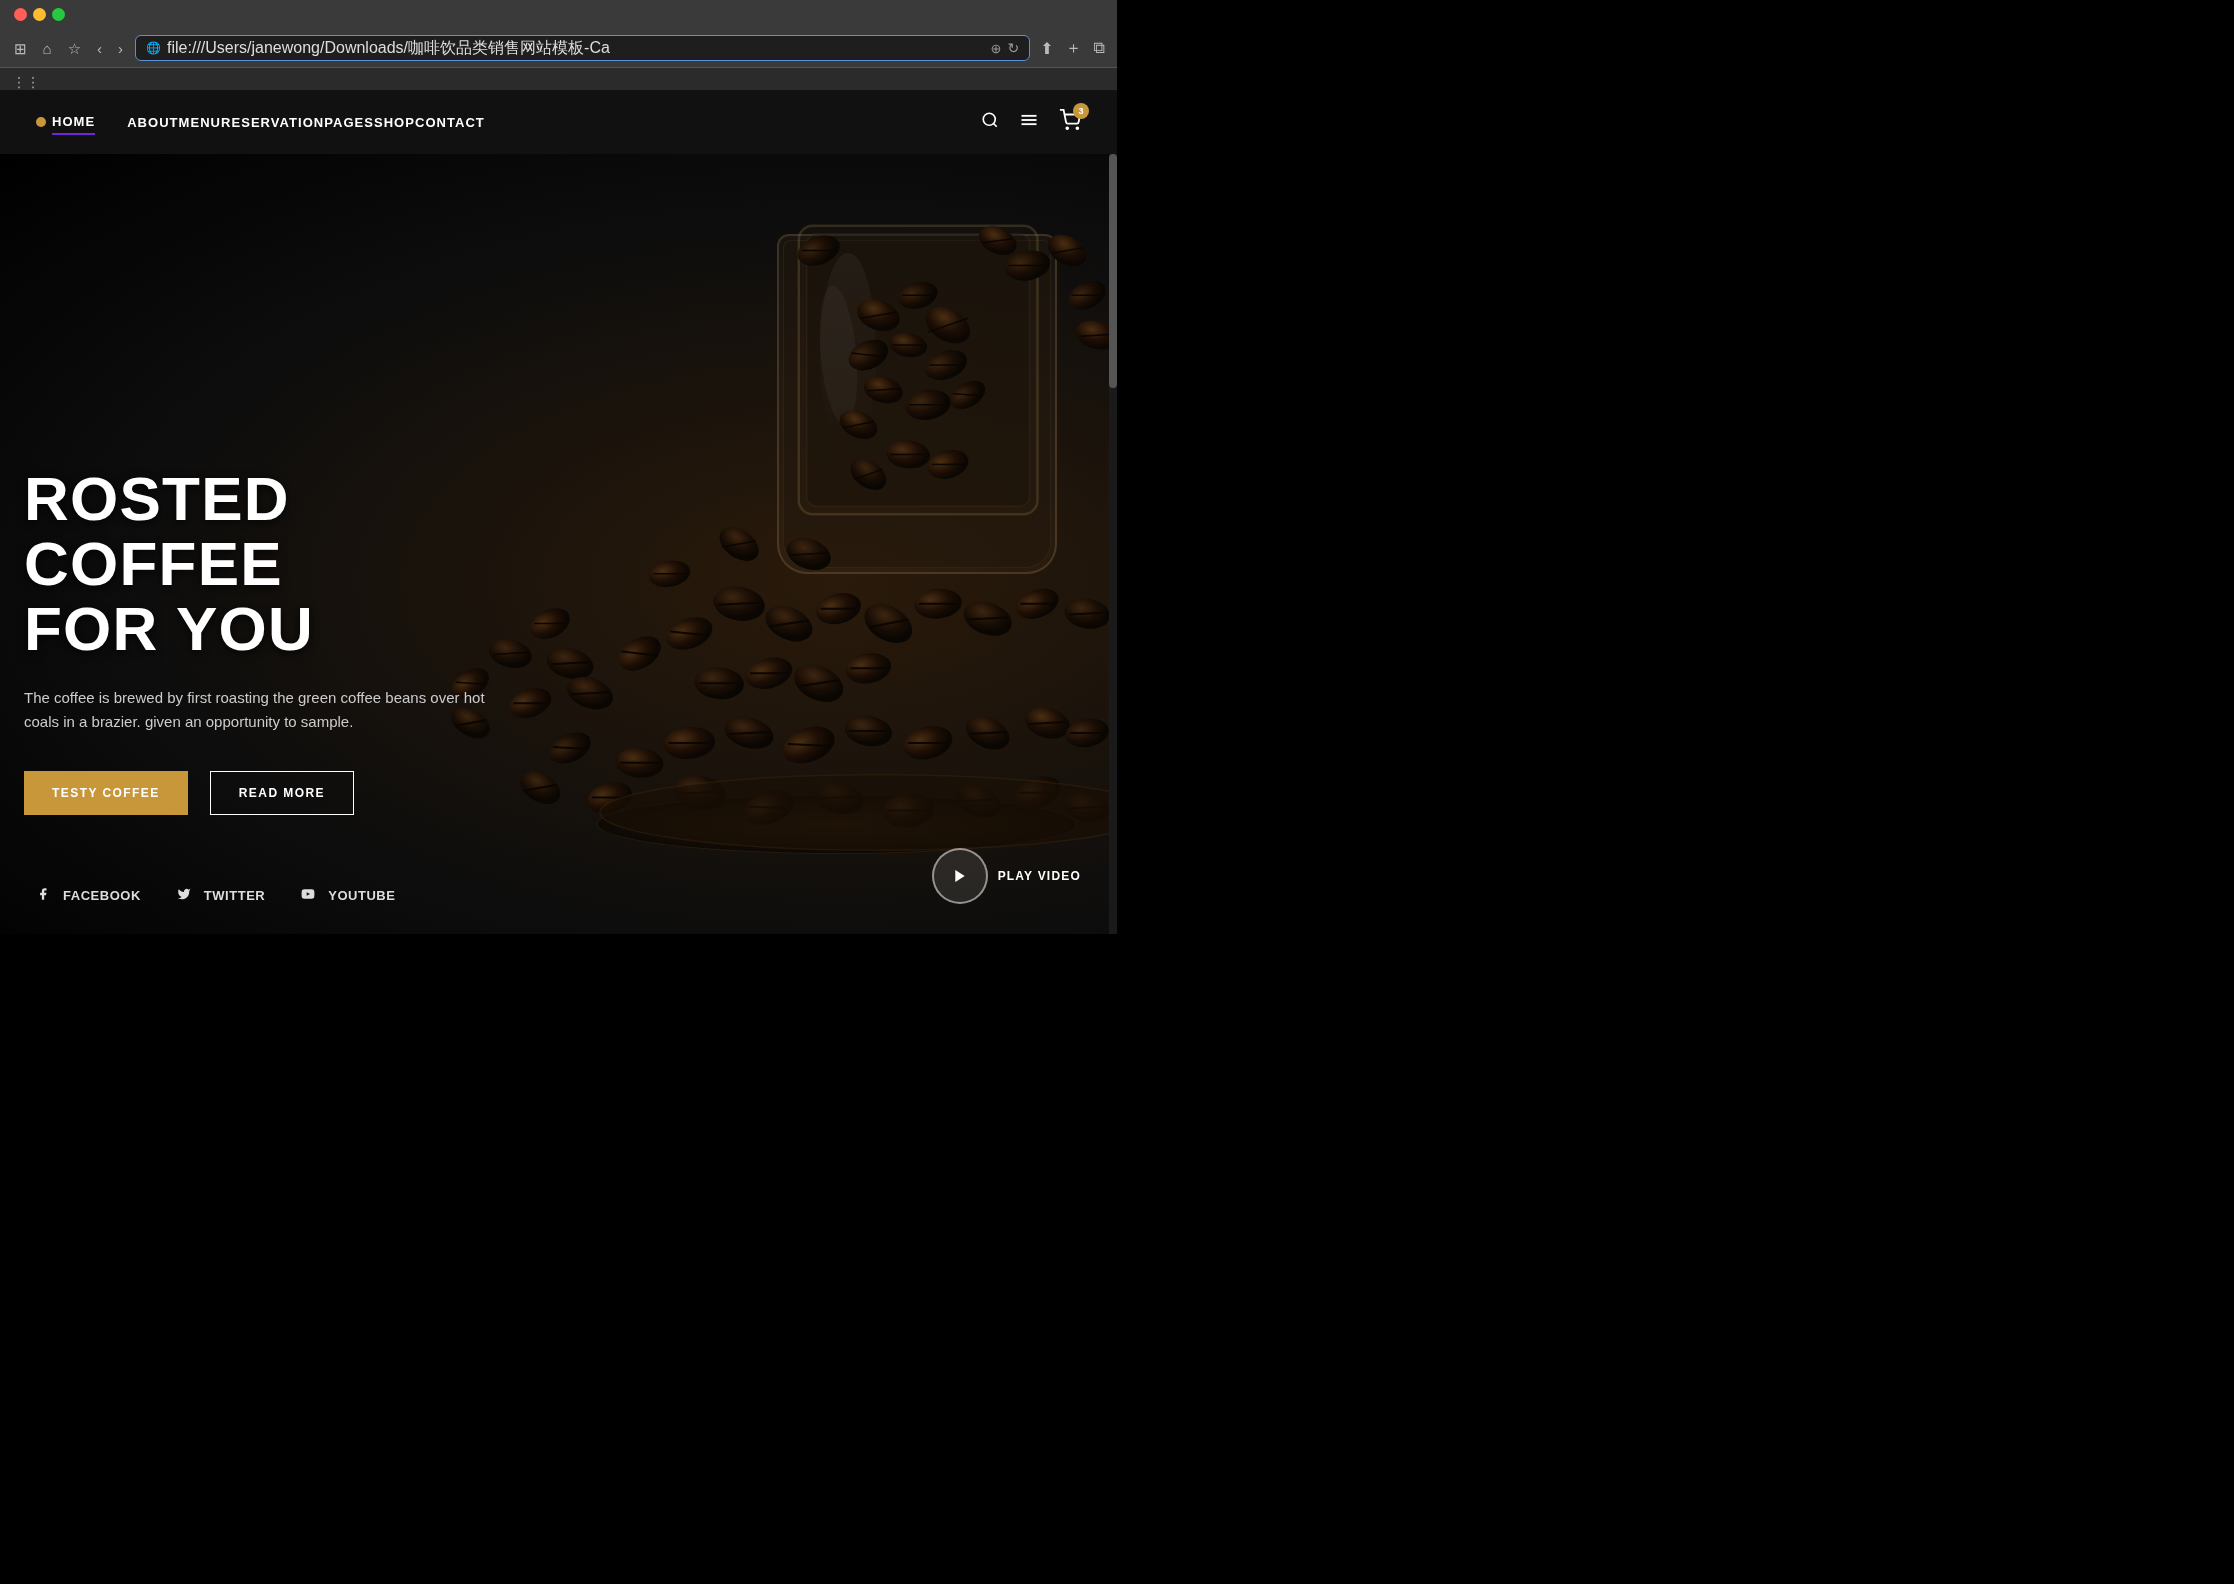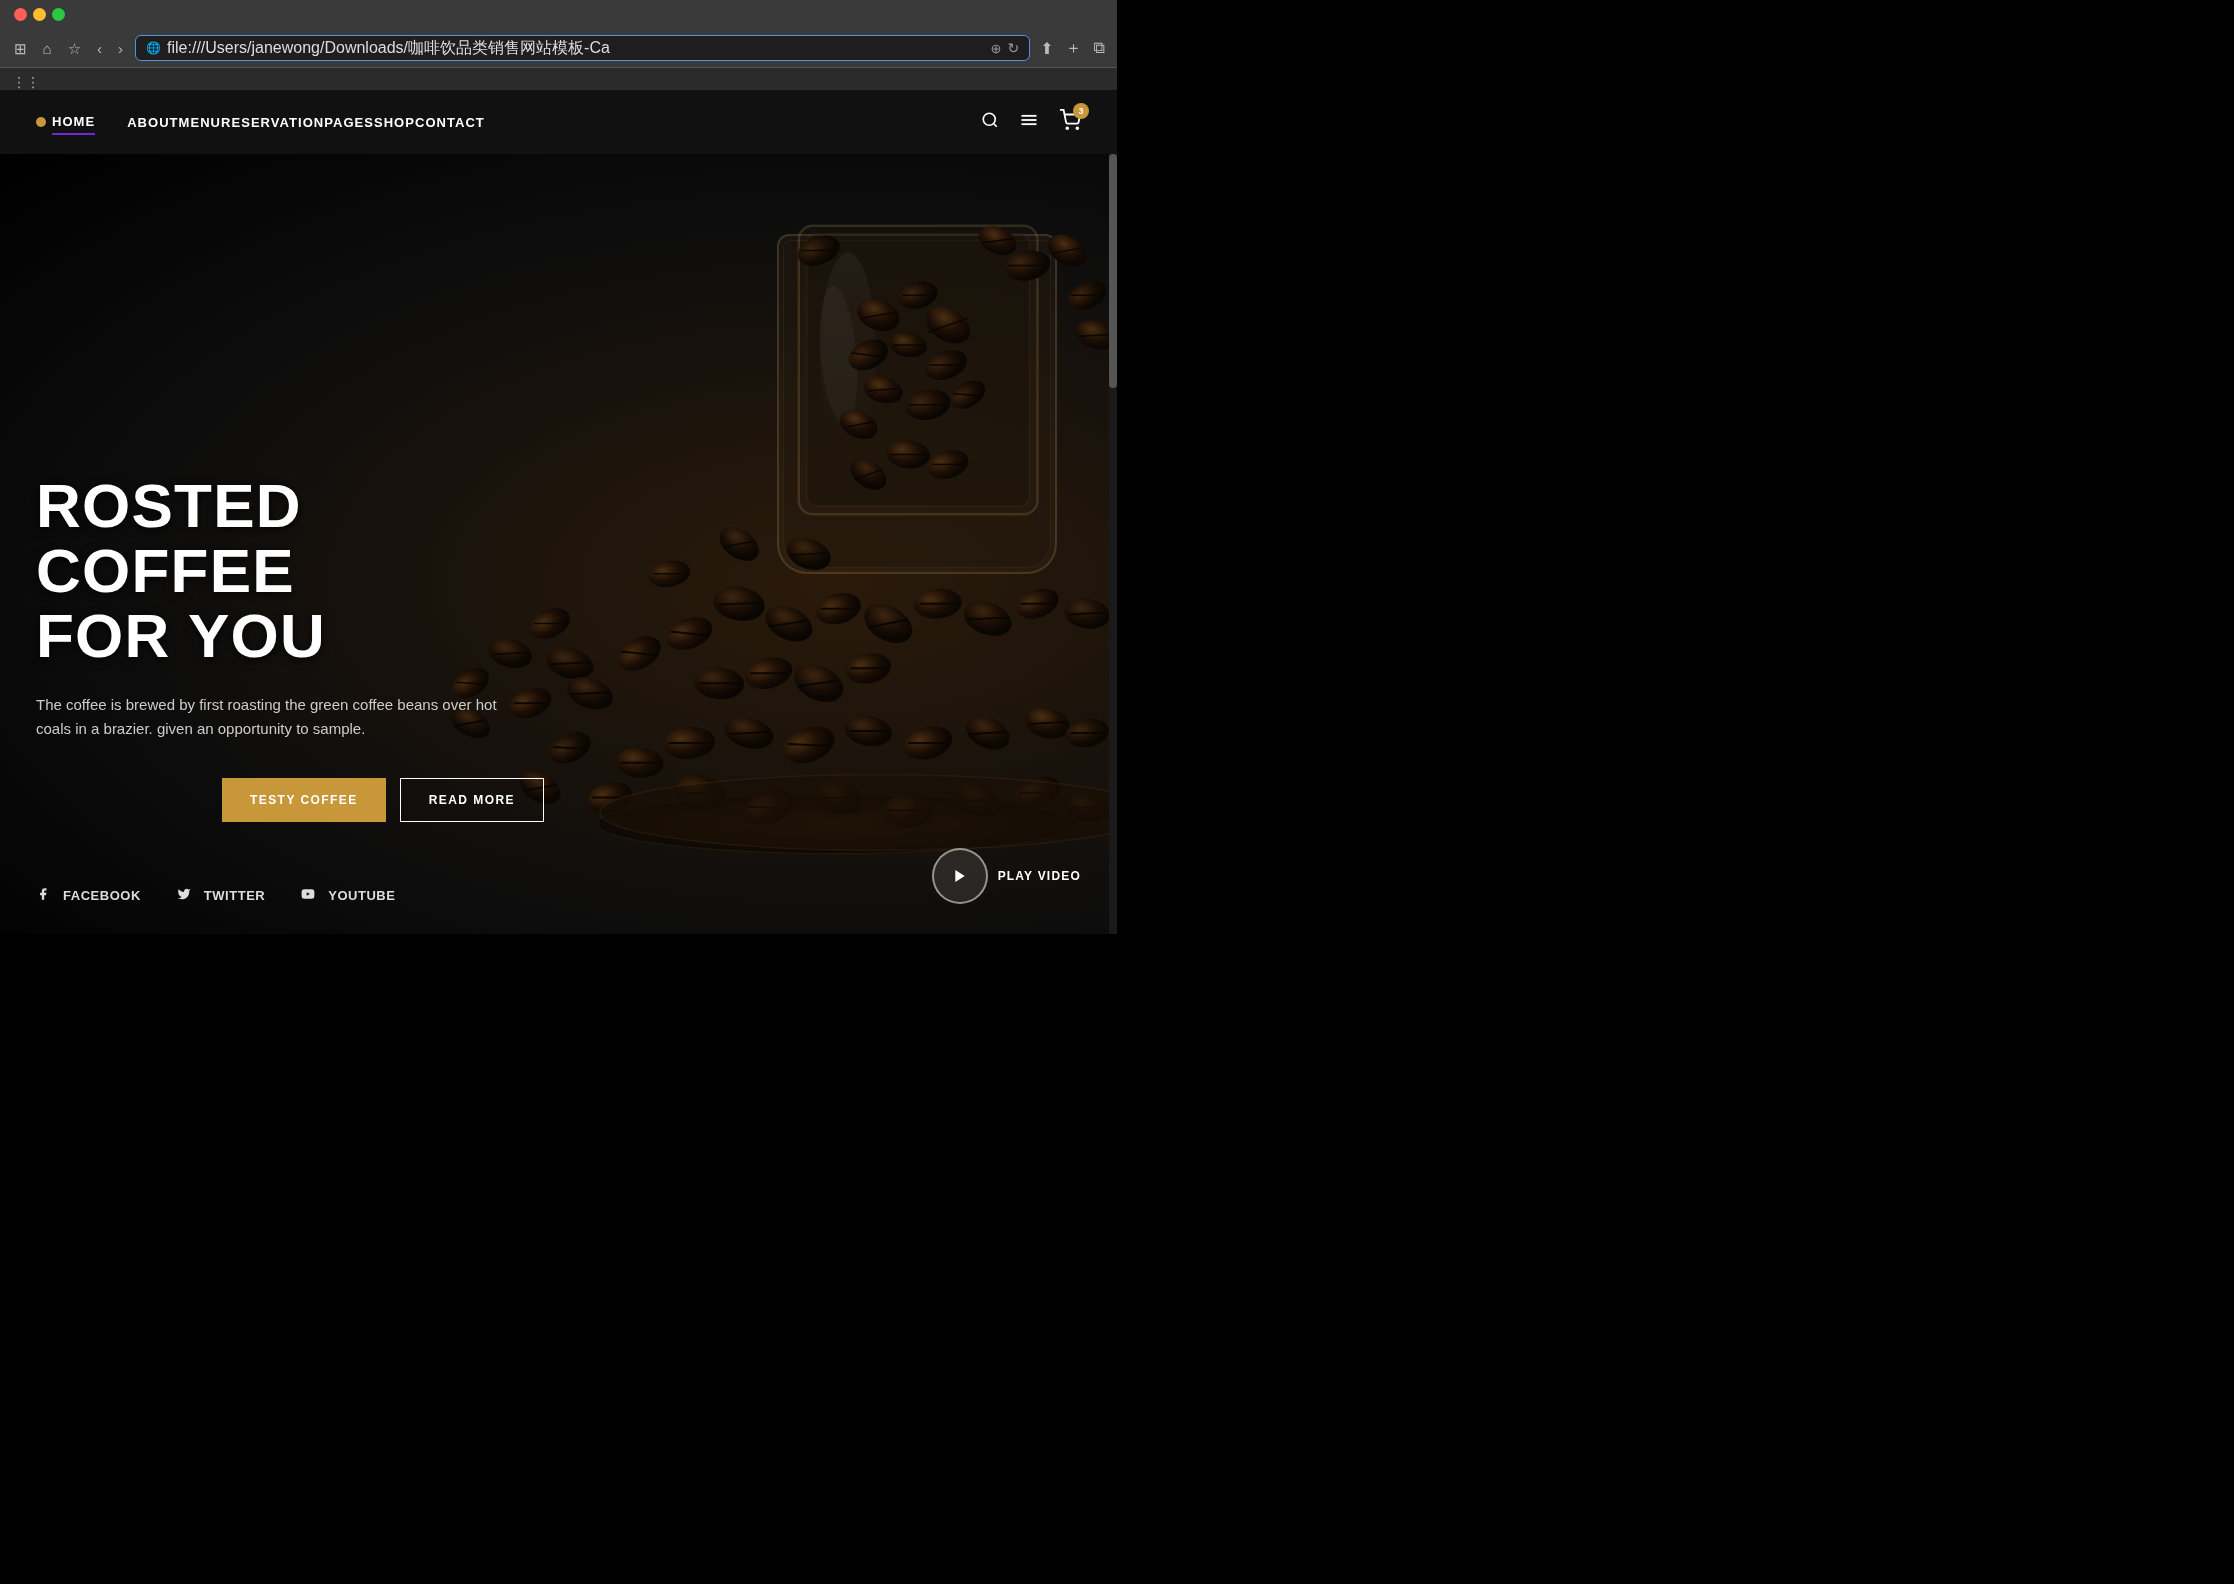--- a/index.html
+++ b/index.html
@@ -256,22 +256,22 @@
       height: 60px;
       border-radius: 50%;
       background: radial-gradient(ellipse, #2a1a08 0%, #0d0905 70%);
       border: 1px solid rgba(80,50,20,0.4);
     }
 
     
     .hero-content {
       position: absolute;
       left: 0;
-      bottom: 112px;
-      padding: 0 36px;
+      bottom: 119px;
+      padding: 0 24px;
       max-width: 580px;
     }
     .hero-title {
       font-size: 62px;
       font-weight: 900;
       text-transform: uppercase;
       line-height: 1.05;
       letter-spacing: 0.02em;
       color: #fff;
       margin-bottom: 24px;
@@ -279,23 +279,22 @@
     }
     .hero-desc {
       font-size: 15px;
       line-height: 1.65;
       color: #ccc;
       margin-bottom: 36px;
       max-width: 480px;
     }
     .hero-buttons {
       display: flex;
-      gap: 14px;
+      gap: 22px;
       margin-bottom: 0;
-      justify-content: flex-end;
     }
     .btn-primary {
       background: #c8973a;
       color: #fff;
       border: none;
       padding: 14px 28px;
       font-size: 12px;
       font-weight: 700;
       letter-spacing: 0.12em;
       text-transform: uppercase;

